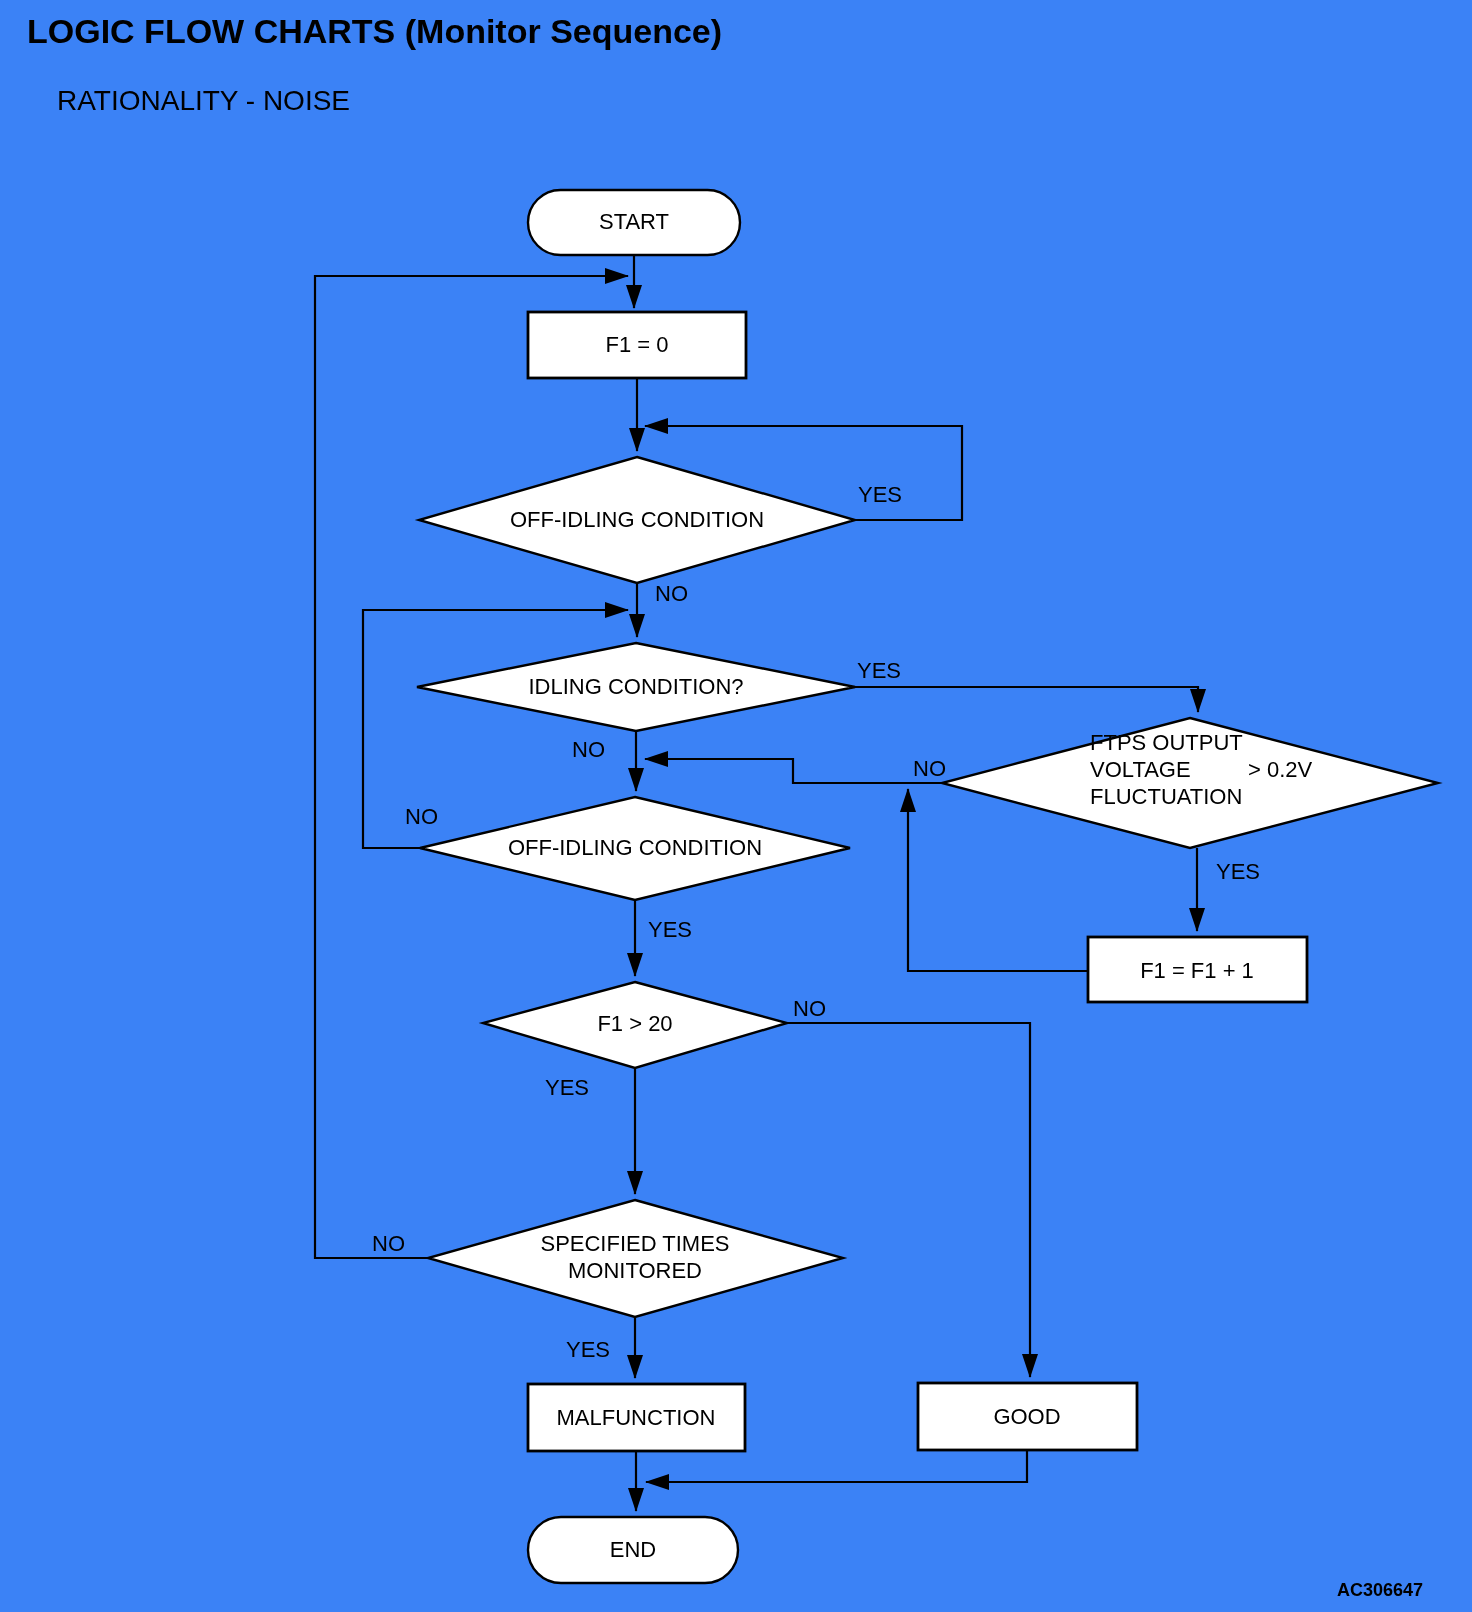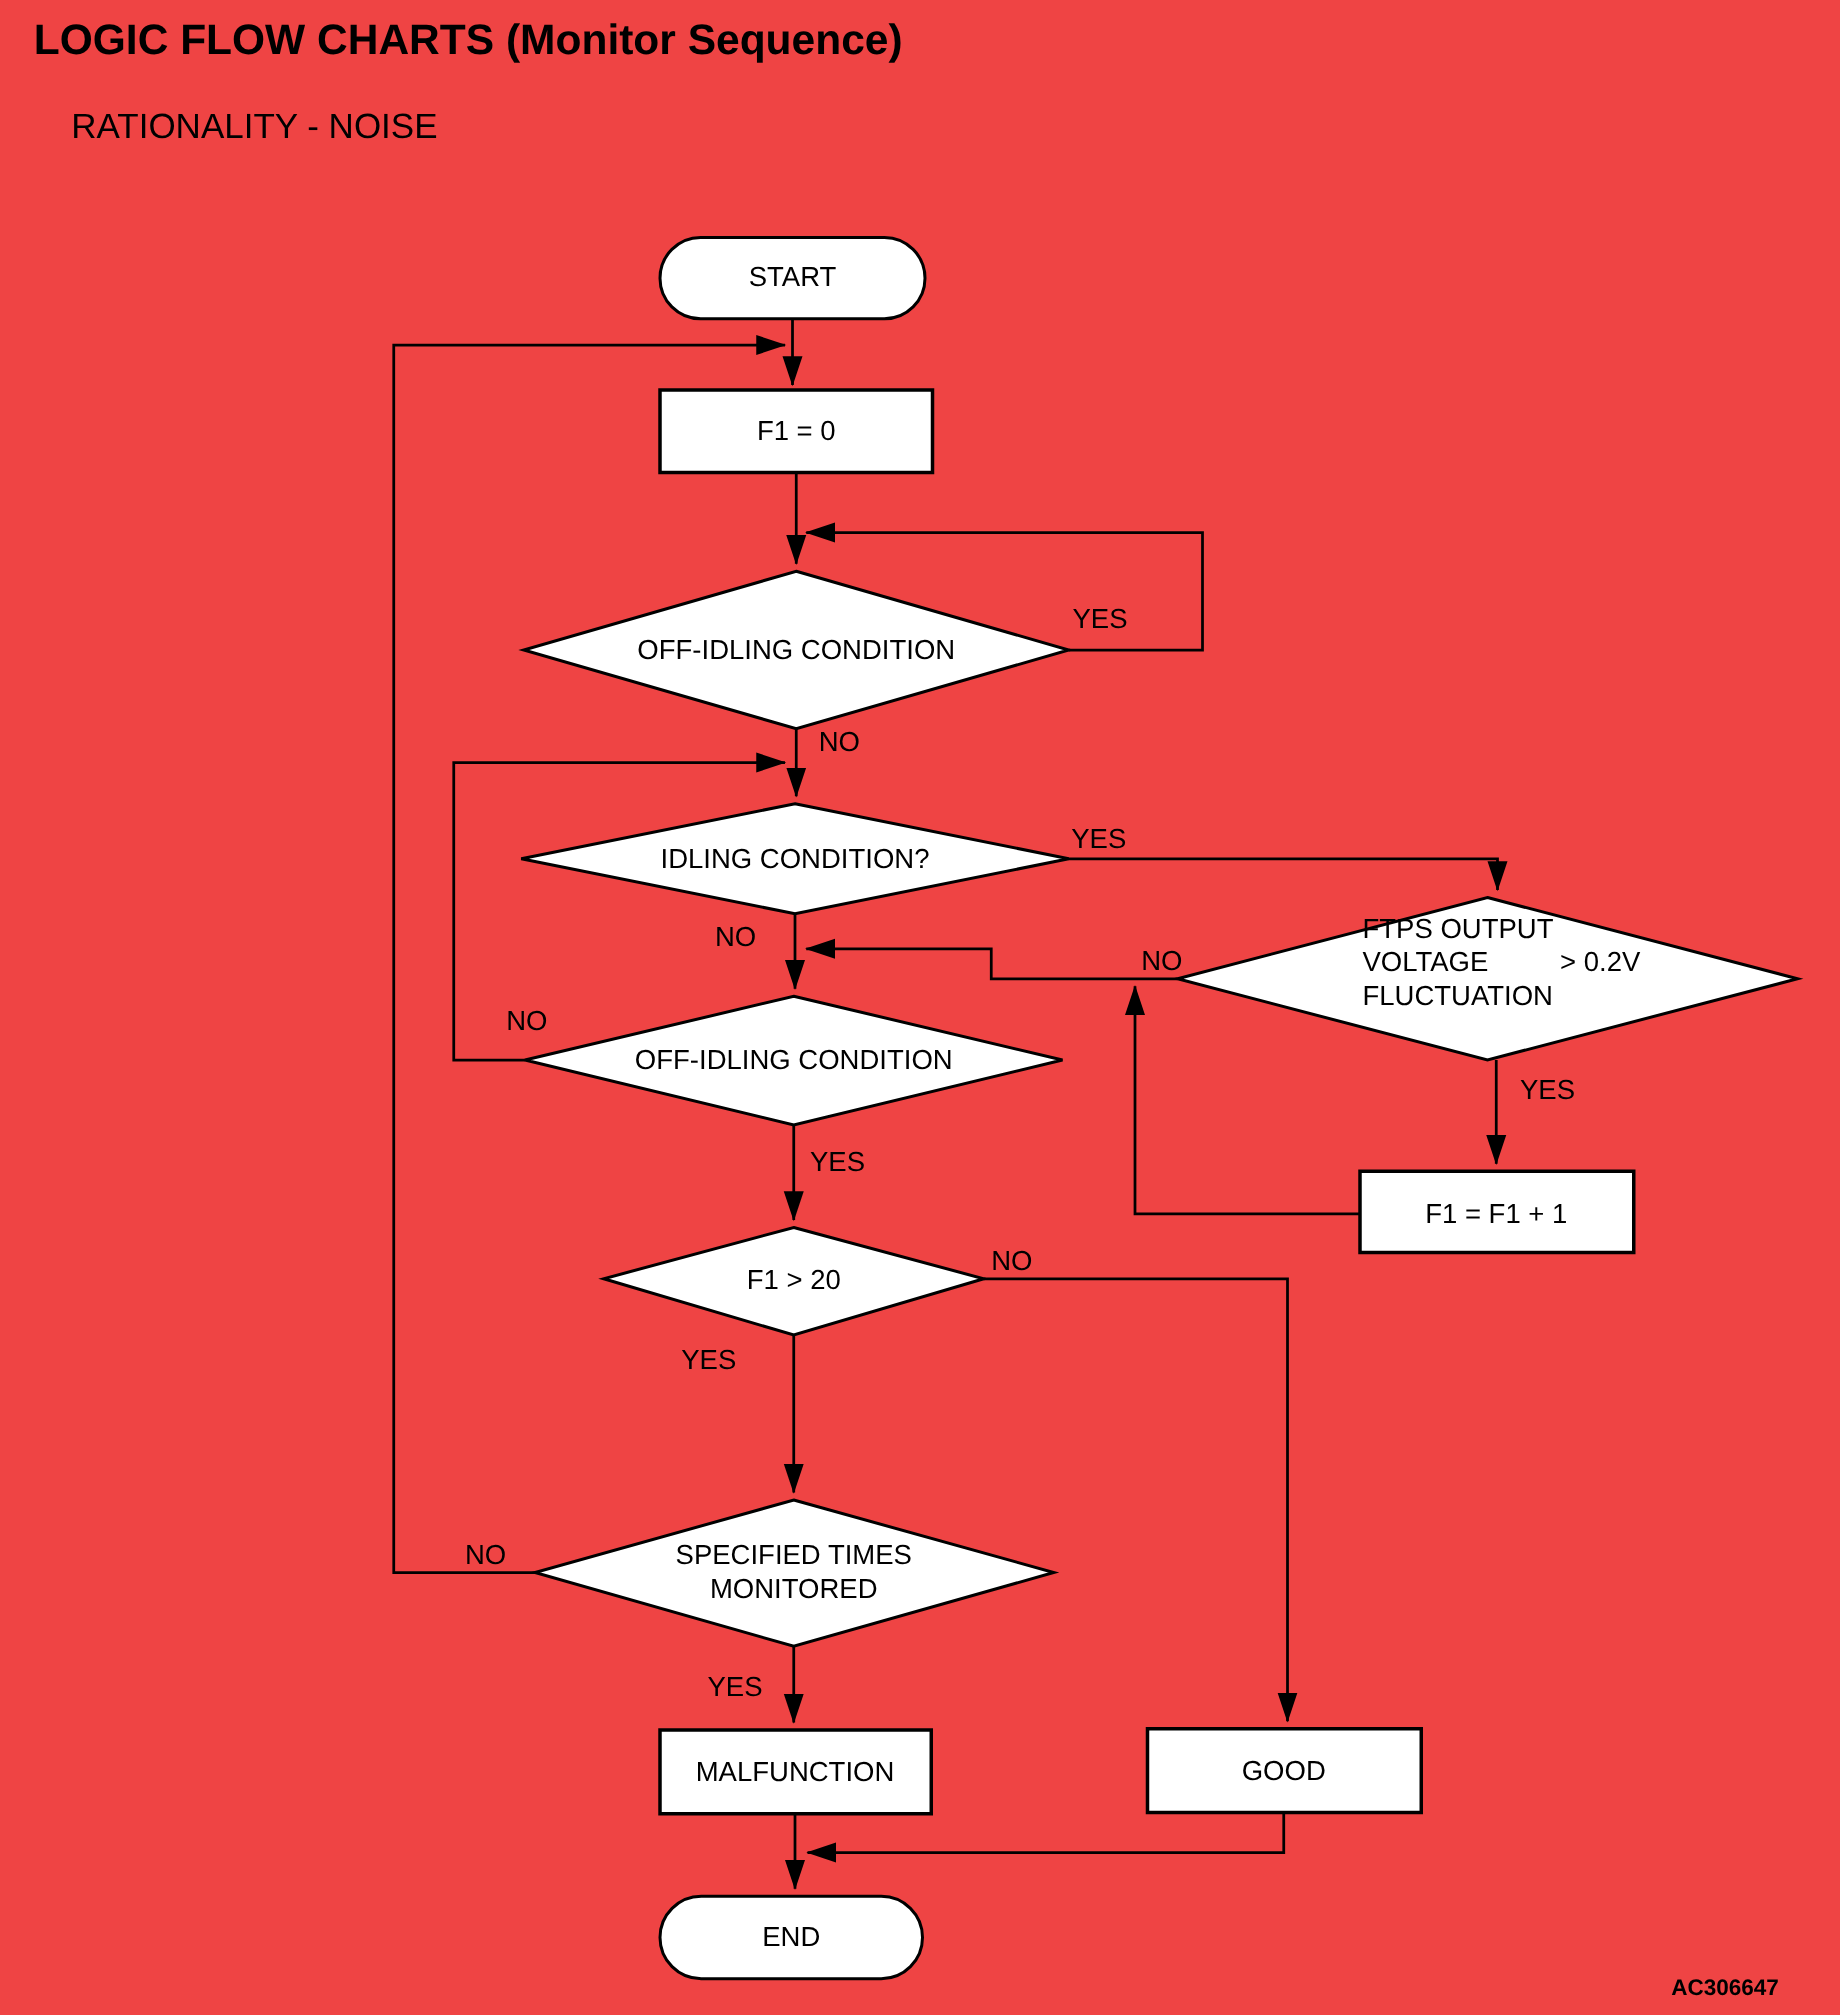--- a/index.html
+++ b/index.html
@@ -1,20 +1,20 @@
 <!DOCTYPE html>
 <html><head>
 <meta charset="utf-8">
 <style>
   html, body { margin: 0; padding: 0; background: #ffffff; }
   .page {
     position: relative;
     width: 1472px;
     height: 1612px;
-    background: #ef4444;
+    background: #3b82f6;
     font-family: "Liberation Sans", sans-serif;
   }
   svg { display: block; }
   text {
     font-family: "Liberation Sans", sans-serif;
     fill: #000000;
   }
   .node-shape { fill: #ffffff; stroke: #000000; stroke-width: 2.4; }
   .box { stroke-width: 2.8; }
   .edge { fill: none; stroke: #000000; stroke-width: 2.2; }

